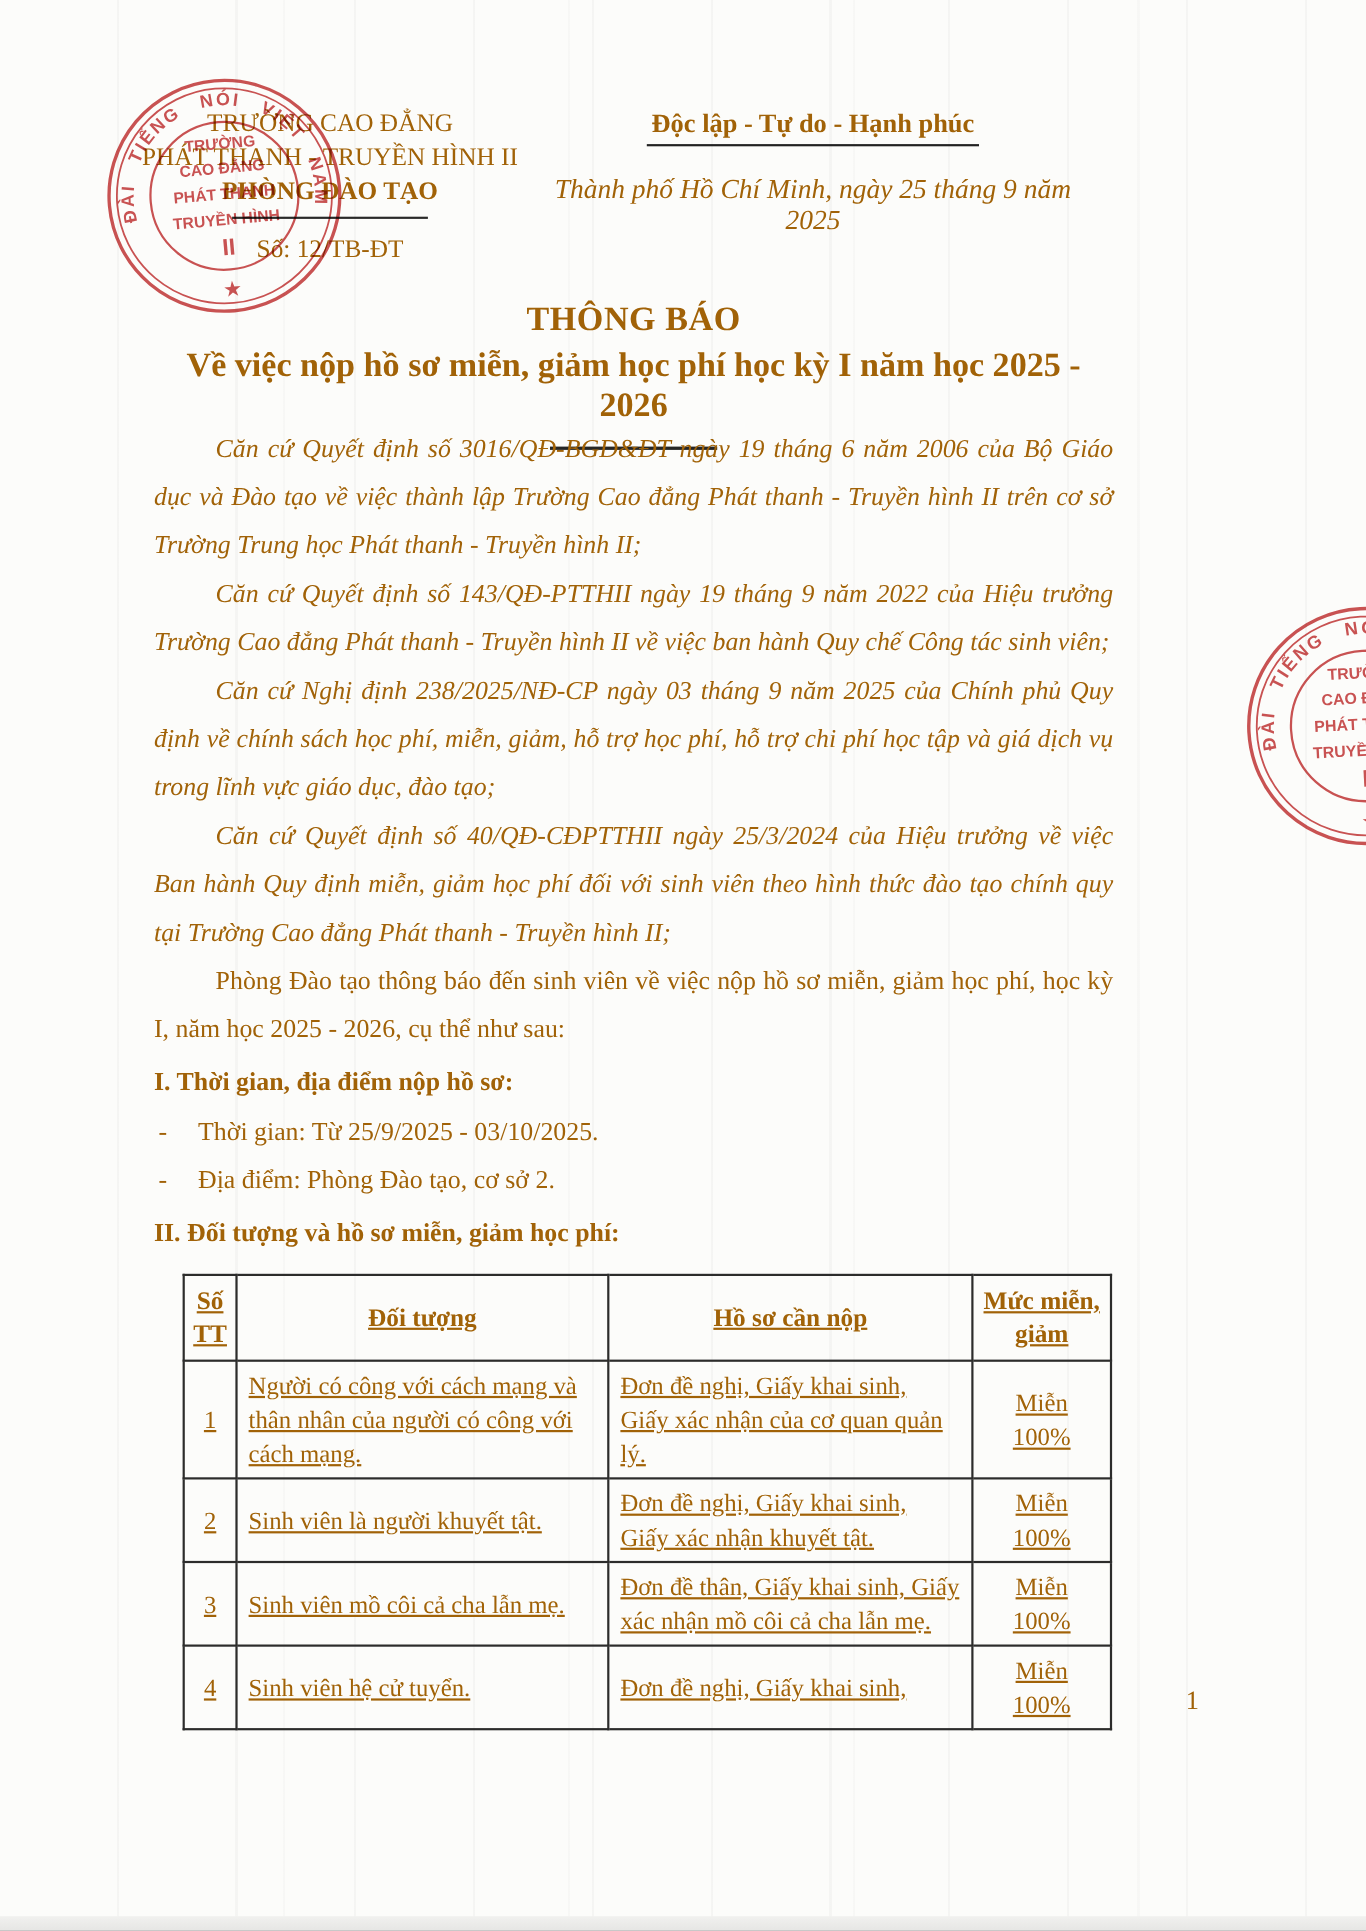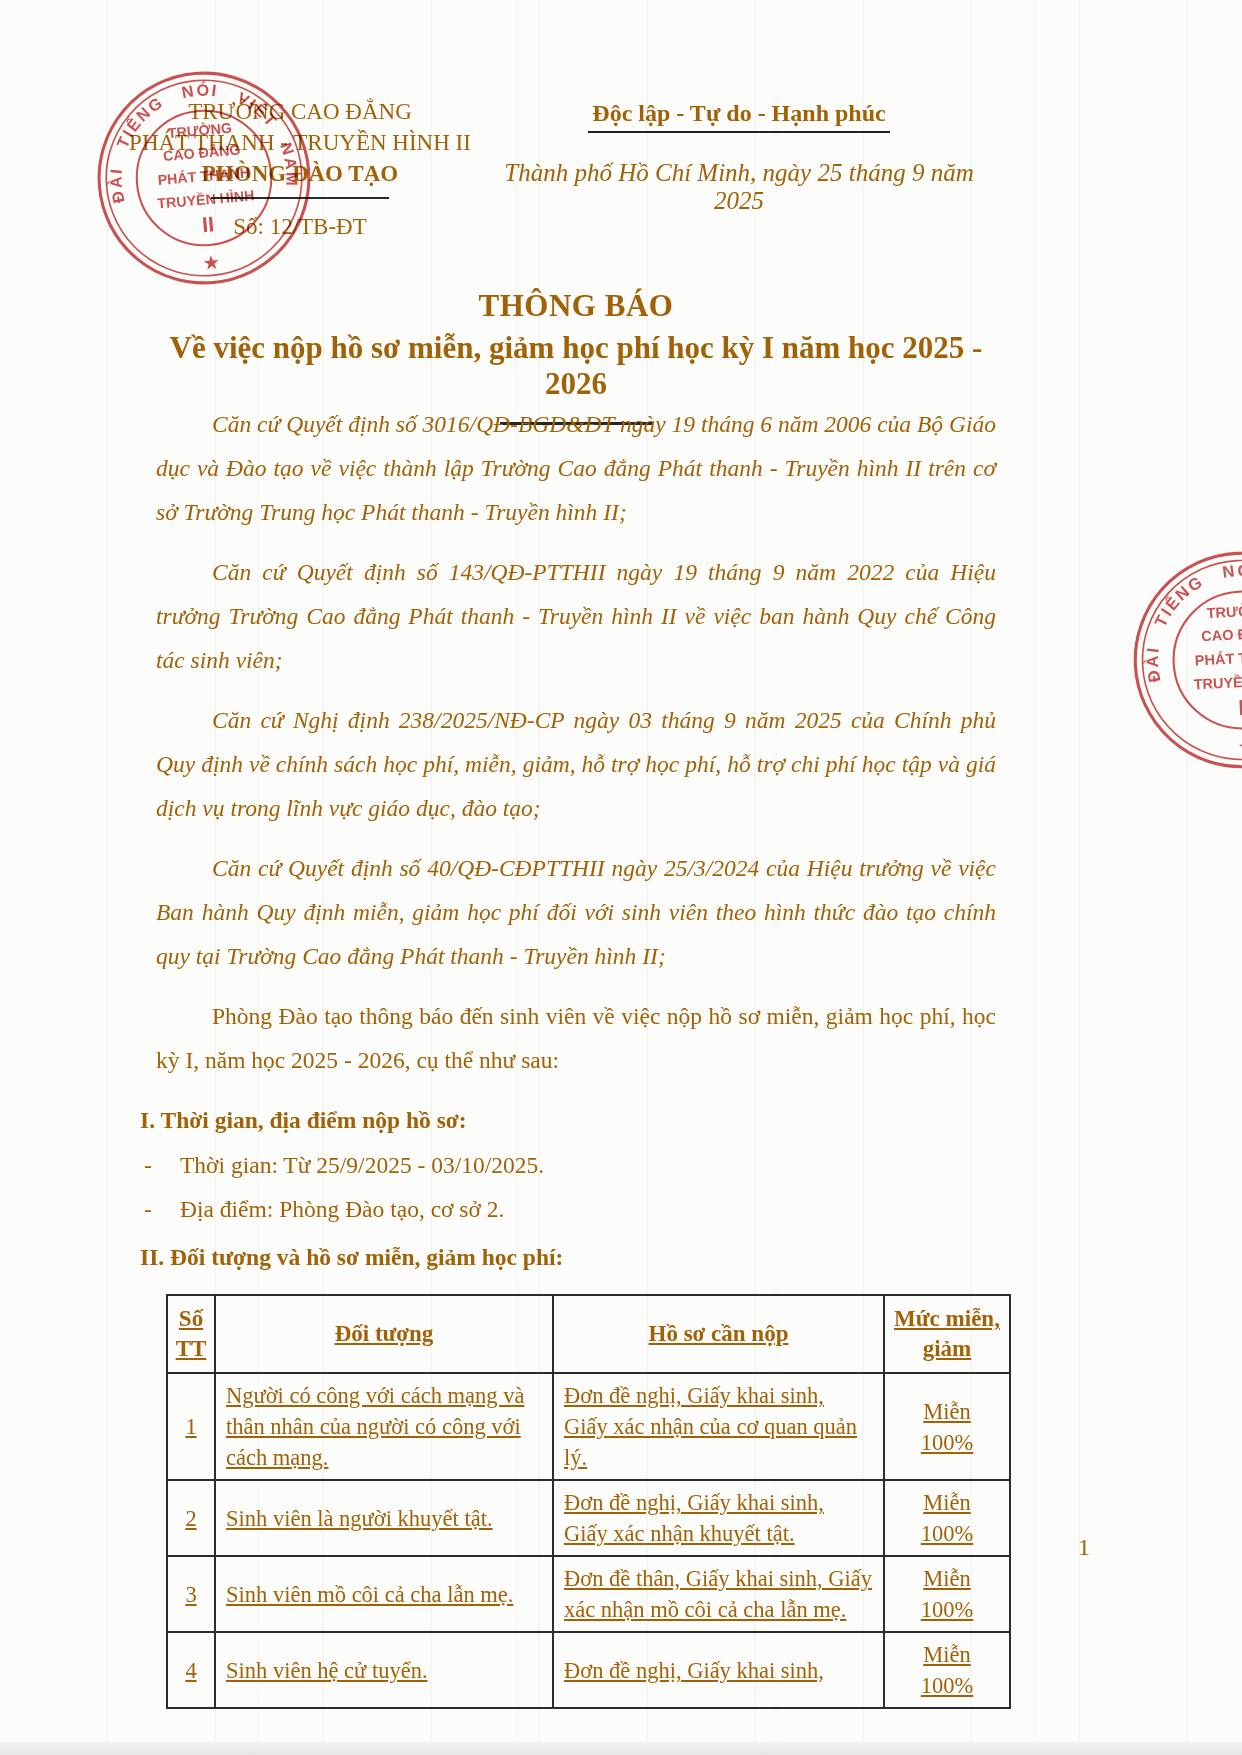--- a/index.html
+++ b/index.html
@@ -24,28 +24,28 @@
     font-size:23px; line-height:31px; }
   .hdr-left .bold{ font-weight:bold; }
   .hdr-left .rule{ width:178px; height:2px; background:#2a2a29; margin:8px auto 12px; }
   .hdr-right{ position:absolute; left:498px; top:98px; width:482px; text-align:center; }
   .hdr-right .nation{ font-weight:bold; font-size:23px; line-height:30px; }
   .hdr-right .motto{ display:inline-block; font-weight:bold; font-size:24px;
     padding:2px 4px 4px; border-bottom:2.5px solid #222; }
   .hdr-right .dateline{ font-style:italic; font-size:25px; margin-top:26px; }
 
   
-  .title-block{ position:absolute; left:140px; top:288px; width:872px; text-align:center; }
+  .title-block{ position:absolute; left:140px; top:272px; width:872px; text-align:center; }
   .doc-title{ font-size:31px; font-weight:bold; letter-spacing:.5px; margin:0; }
   .doc-subtitle{ font-size:31px; font-weight:bold; margin-top:6px; }
   .title-rule{ width:152px; height:2.5px; background:#262625; margin:20px auto 0; }
 
   
   .body{ position:absolute; left:140px; top:386px; width:872px; font-size:23.5px; }
-  .body p{ margin:16px; line-height:44px; text-align:justify; text-indent:56px; }
+  .body p{ margin:0; line-height:44px; text-align:justify; text-indent:56px; }
   .body p.it{ font-style:italic; }
   .sec{ font-weight:bold; line-height:45px; margin-top:4px; }
   .item{ line-height:44px; }
   .item .dash{ display:inline-block; width:36px; padding-left:4px; }
 
   
   table.docs{ border-collapse:collapse; table-layout:fixed; width:843px;
     margin:14px 0 0 26px;text-decoration:underline; }
   table.docs th, table.docs td{ border:2px solid #2c2c2b; }
   table.docs th{ font-size:23px; font-weight:bold; text-align:center;

